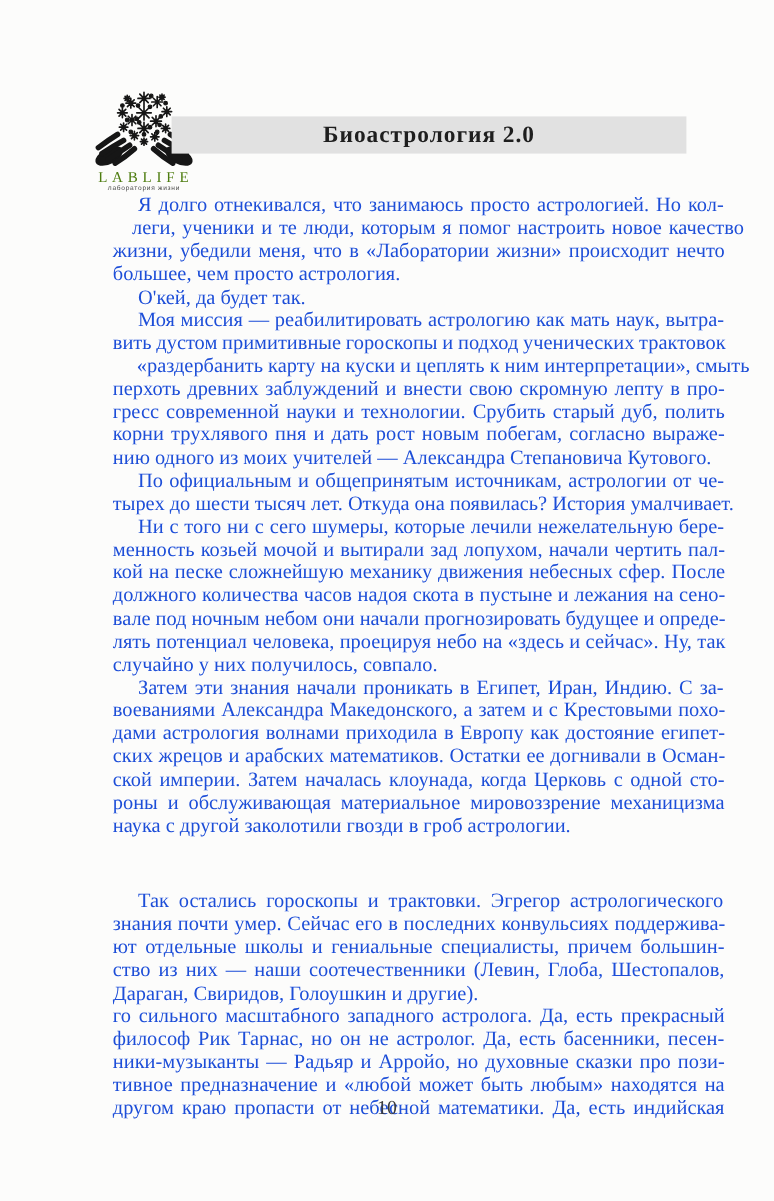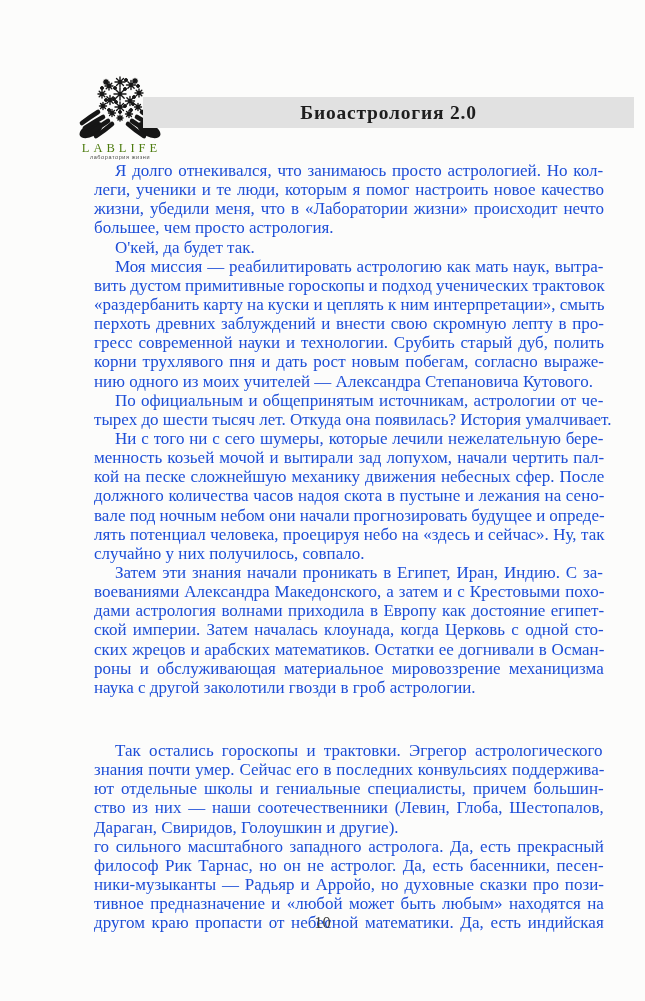--- a/index.html
+++ b/index.html
@@ -31,21 +31,21 @@
   .logo-tagline{
     font-family:"Liberation Sans", sans-serif;
     font-size:5.5px;
     letter-spacing:0.6px;
     color:#4a4a4a;
     line-height:7px;
     white-space:nowrap;
   }
   
   .chapter-bar{
-    position:absolute;left:143px;top:97px;width:491px;height:31px;
+    position:absolute;left:143px;top:97px;width:429px;height:31px;
     background:#e1e1e1;
   }
   .chapter-title{
     width:100%;height:31px;line-height:31px;
     text-align:center;
     font-family:"Liberation Serif", serif;
     font-weight:700;
     font-size:19.5px;
     letter-spacing:0.8px;
     color:#1e1e1e;
@@ -129,45 +129,45 @@
     <div class="logo-wordmark">LABLIFE</div>
     <div class="logo-tagline">лаборатория жизни</div>
   </div>
 
   <div class="chapter-bar">
     <div class="chapter-title">Биоастрология 2.0</div>
   </div>
 
   <div class="body-text">
       <div class="line indent fit" style="word-spacing: 1.53711px;"><span>Я долго отнекивался, что занимаюсь просто астрологией. Но кол-</span></div>
-      <div class="line fit" style="word-spacing: 1.35781px;"><span>леги, ученики и те люди, которым я помог настроить новое качество</span></div>
+      <div class="line fit" style="word-spacing: 1.35781px; margin-left: 16px;"><span>леги, ученики и те люди, которым я помог настроить новое качество</span></div>
       <div class="line fit" style="word-spacing: 1.73047px;"><span>жизни, убедили меня, что в «Лаборатории жизни» происходит нечто</span></div>
       <div class="line"><span>большее, чем просто астрология.</span></div>
       <div class="line indent"><span>О'кей, да будет так.</span></div>
       <div class="line indent fit" style="word-spacing: 0.572266px;"><span>Моя миссия — реабилитировать астрологию как мать наук, вытра-</span></div>
       <div class="line fit" style="word-spacing: -0.285714px; text-align: center;"><span>вить дустом примитивные гороскопы и подход ученических трактовок</span></div>
-      <div class="line fit" style="word-spacing: -0.102431px;"><span>«раздербанить карту на куски и цеплять к ним интерпретации», смыть</span></div>
+      <div class="line fit" style="word-spacing: -0.102431px; margin-left: 20px;"><span>«раздербанить карту на куски и цеплять к ним интерпретации», смыть</span></div>
       <div class="line fit" style="word-spacing: 1.37326px;"><span>перхоть древних заблуждений и внести свою скромную лепту в про-</span></div>
       <div class="line fit" style="word-spacing: 1.62109px;"><span>гресс современной науки и технологии. Срубить старый дуб, полить</span></div>
       <div class="line fit" style="word-spacing: 1.72049px;"><span>корни трухлявого пня и дать рост новым побегам, согласно выраже-</span></div>
       <div class="line"><span>нию одного из моих учителей — Александра Степановича Кутового.</span></div>
       <div class="line indent fit" style="word-spacing: 1.05134px;"><span>По официальным и общепринятым источникам, астрологии от че-</span></div>
       <div class="line"><span>тырех до шести тысяч лет. Откуда она появилась? История умалчивает.</span></div>
       <div class="line indent fit" style="word-spacing: 0.610938px;"><span>Ни с того ни с сего шумеры, которые лечили нежелательную бере-</span></div>
       <div class="line fit" style="word-spacing: 0.854167px;"><span>менность козьей мочой и вытирали зад лопухом, начали чертить пал-</span></div>
       <div class="line fit" style="word-spacing: 0.736328px;"><span>кой на песке сложнейшую механику движения небесных сфер. После</span></div>
       <div class="line fit" style="word-spacing: 0.385937px;"><span>должного количества часов надоя скота в пустыне и лежания на сено-</span></div>
       <div class="line fit" style="word-spacing: -0.144097px;"><span>вале под ночным небом они начали прогнозировать будущее и опреде-</span></div>
       <div class="line fit" style="word-spacing: 0.220312px;"><span>лять потенциал человека, проецируя небо на «здесь и сейчас». Ну, так</span></div>
       <div class="line"><span>случайно у них получилось, совпало.</span></div>
       <div class="line indent fit" style="word-spacing: 1.6px;"><span>Затем эти знания начали проникать в Египет, Иран, Индию. С за-</span></div>
       <div class="line fit" style="word-spacing: 0.703125px;"><span>воеваниями Александра Македонского, а затем и с Крестовыми похо-</span></div>
       <div class="line fit" style="word-spacing: 1.24414px;"><span>дами астрология волнами приходила в Европу как достояние египет-</span></div>
+      <div class="line fit" style="word-spacing: 0.529514px;"><span>ских жрецов и арабских математиков. Остатки ее догнивали в Осман-</span></div>
       <div class="line fit" style="word-spacing: 2.04861px;"><span>ской империи. Затем началась клоунада, когда Церковь с одной сто-</span></div>
-      <div class="line fit" style="word-spacing: 0.529514px;"><span>ских жрецов и арабских математиков. Остатки ее догнивали в Осман-</span></div>
       <div class="line fit" style="word-spacing: 3.95938px;"><span>роны и обслуживающая материальное мировоззрение механицизма</span></div>
       <div class="line"><span>наука с другой заколотили гвозди в гроб астрологии.</span></div>
       <div class="line indent fit" style="word-spacing: 3.95312px; margin-top: 44px;"><span>Так остались гороскопы и трактовки. Эгрегор астрологического</span></div>
       <div class="line fit" style="word-spacing: 0.572266px;"><span>знания почти умер. Сейчас его в последних конвульсиях поддержива-</span></div>
       <div class="line fit" style="word-spacing: 2.83705px;"><span>ют отдельные школы и гениальные специалисты, причем большин-</span></div>
       <div class="line fit" style="word-spacing: 2.5px;"><span>ство из них — наши соотечественники (Левин, Глоба, Шестопалов,</span></div>
       <div class="line"><span>Дараган, Свиридов, Голоушкин и другие).</span></div>
       <div class="line fit" style="word-spacing: 2.32812px;"><span>го сильного масштабного западного астролога. Да, есть прекрасный</span></div>
       <div class="line fit" style="word-spacing: 2.20312px;"><span>философ Рик Тарнас, но он не астролог. Да, есть басенники, песен-</span></div>
       <div class="line fit" style="word-spacing: 1.62326px;"><span>ники-музыканты — Радьяр и Арройо, но духовные сказки про пози-</span></div>

